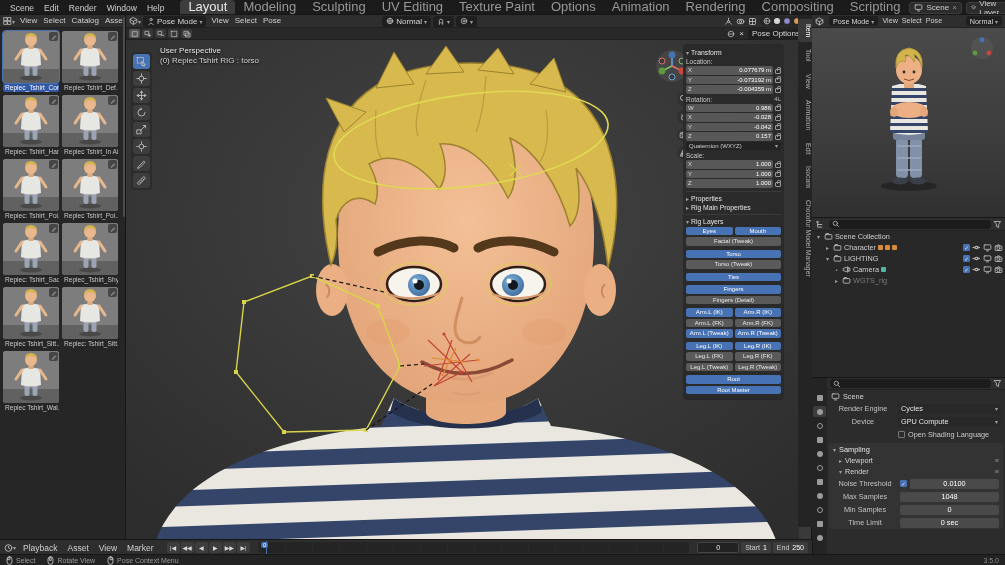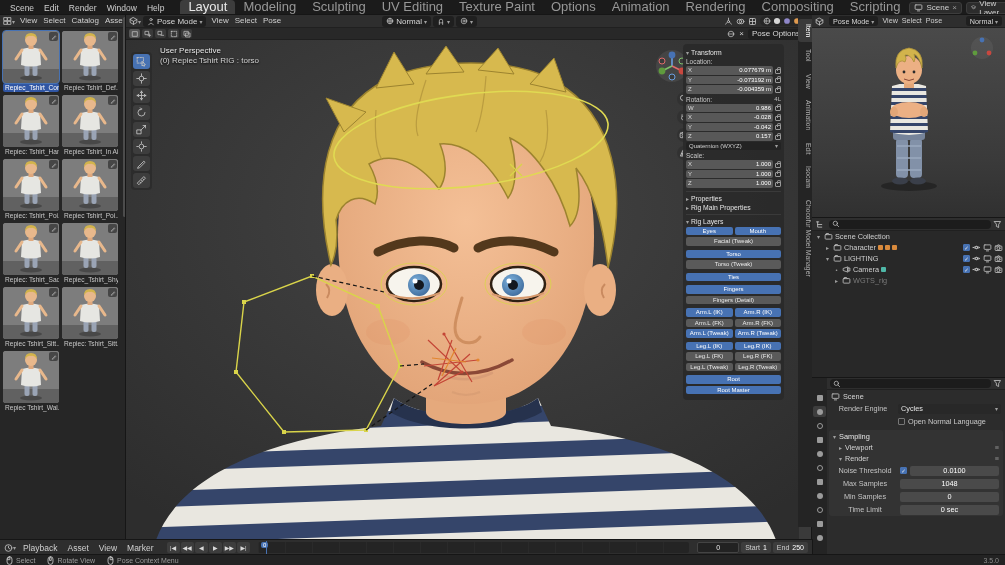--- a/index.html
+++ b/index.html
@@ -1110,23 +1110,30 @@
         <span>Scene</span>
       </div>
       <div class="prow">
         <span class="plabel">Render Engine</span>
         <span class="pwidget">
             <span>Cycles</span>
             <span class="caret">▾</span>
           </span>
       </div>
       <div class="prow">
+        <span class="plabel">Device</span>
+        <span class="pwidget">
+            <span>GPU Compute</span>
+            <span class="caret">▾</span>
+          </span>
+      </div>
+      <div class="prow">
         <span class="plabel"></span>
         <span class="cb"></span>
-        <span style="color:#c9c9c9">Open Normal Language</span>
+        <span style="color:#c9c9c9">Open Shading Language</span>
       </div>
       <div class="psection">
         <div class="psec-h">
             <span class="caret">▾</span>
             <span>Sampling</span>
           </div>
         <div class="psub-h">
             <span class="caret">▸</span>
             <span>Viewport</span>
             <span class="mright">≡</span>

